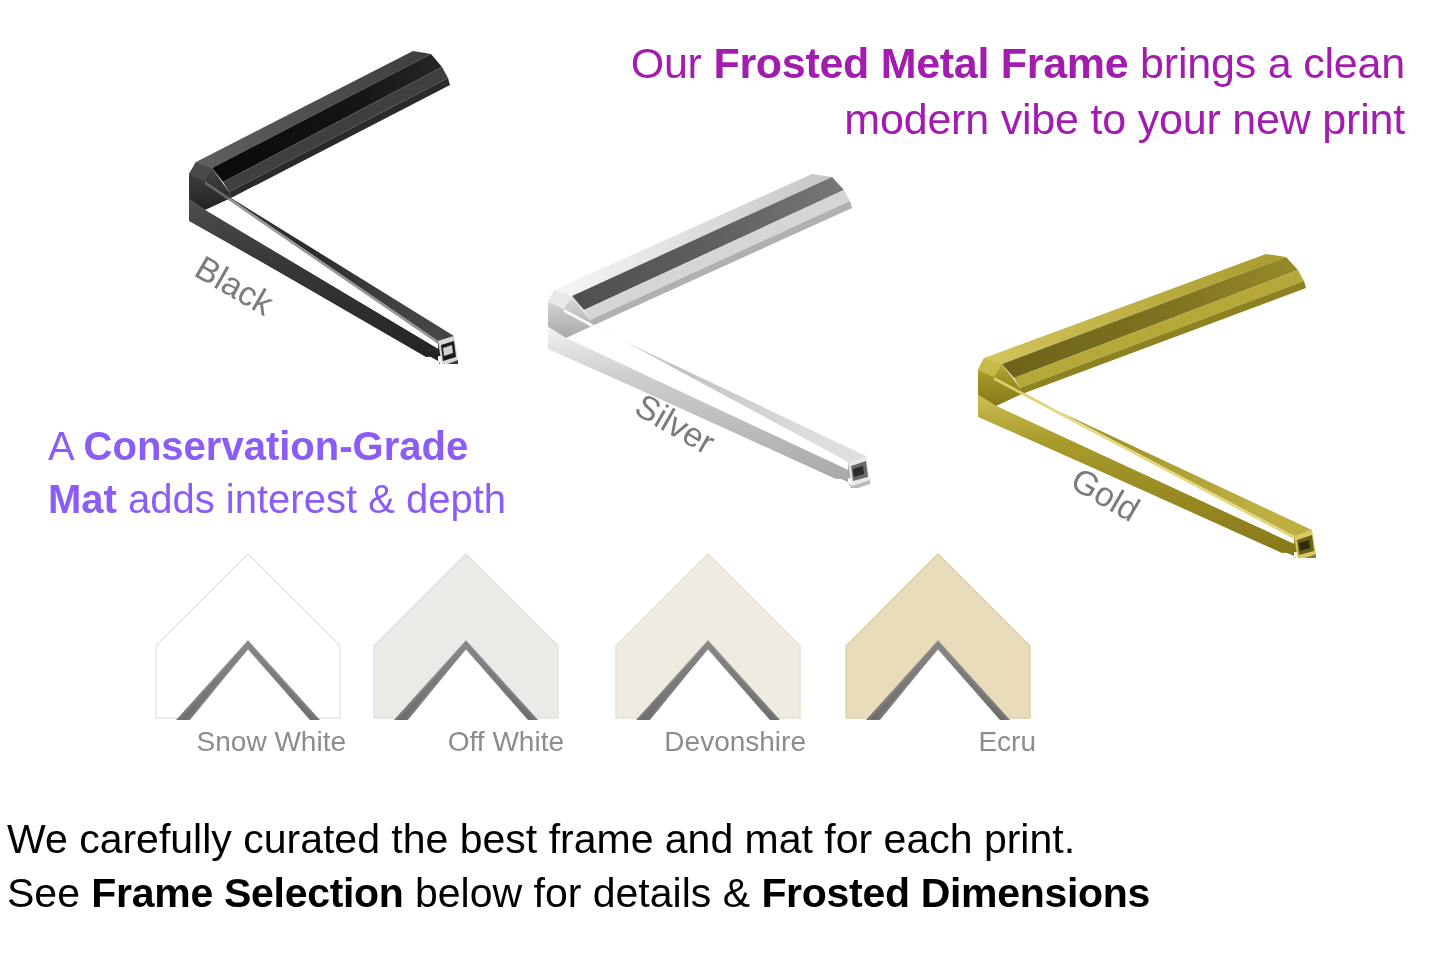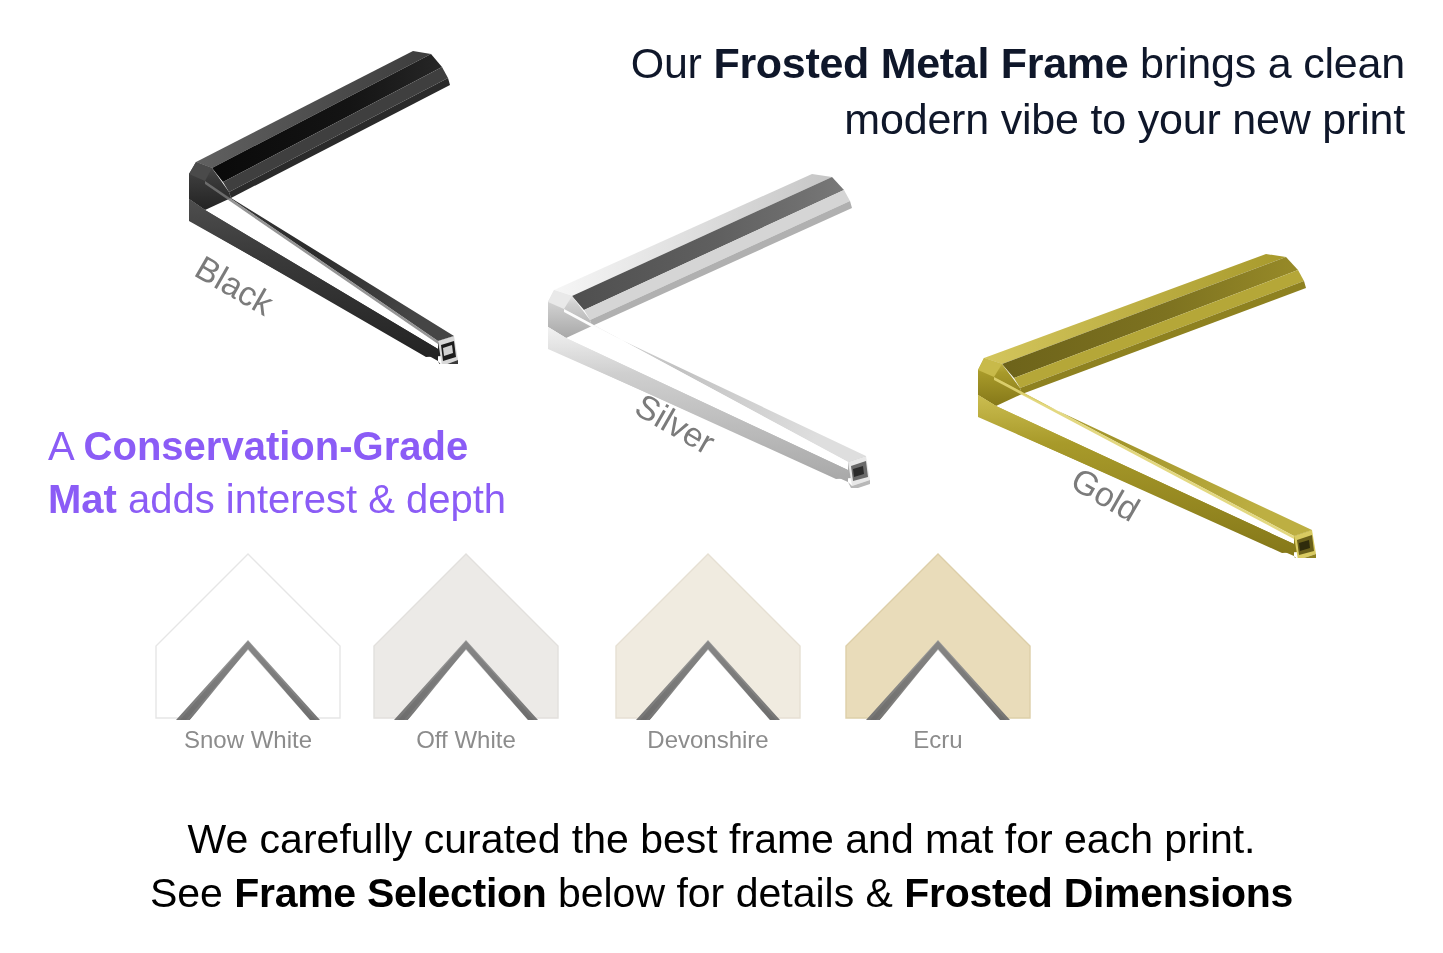--- a/index.html
+++ b/index.html
@@ -21,21 +21,21 @@
 
   
   .headline {
     position: absolute;
     right: 38px;
     top: 36px;
     width: 930px;
     text-align: right;
     font-size: 43px;
     line-height: 1.30;
-    color: #0f172a;
+    color: #a21caf;
     letter-spacing: -0.2px;
     font-weight: 400;
   }
   .headline b { font-weight: 700; letter-spacing: -0.3px; }
 
   .mat-heading {
     position: absolute;
     left: 48px;
     top: 420px;
     width: 640px;
@@ -45,25 +45,25 @@
     color: #8b5cf6;
     font-weight: 400;
   }
   .mat-heading b { font-weight: 700; }
 
   .footer {
     position: absolute;
     left: 0;
     right: 0;
     top: 812px;
-    text-align: center;
     font-size: 41px;
     line-height: 1.32;
     color: #000000;
     font-weight: 400;
+    padding-left: 7px;
   }
   .footer b { font-weight: 700; letter-spacing: -0.3px; }
 
   
   .frame-sample {
     position: absolute;
   }
   .frame-sample svg { display: block; }
 
   .frame-label {
@@ -88,22 +88,22 @@
     top: 0;
     width: 196px;
     height: 230px;
   }
   .mat-item svg { display: block; }
   .mat-label {
     position: absolute;
     top: 178px;
     left: 0;
     width: 196px;
-    text-align: center;
-    font-size: 24px;
+    text-align: right;
+    font-size: 28px;
     color: #8c8c8c;
     white-space: nowrap;
   }
 </style>
 </head>
 <body>
 
 <div id="page">
 
   <div class="headline">

